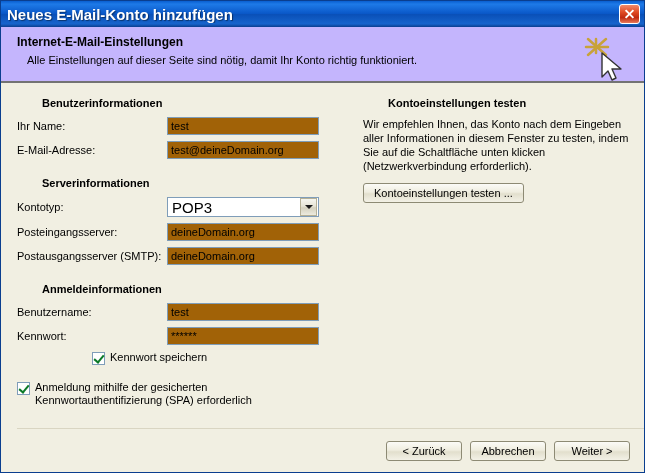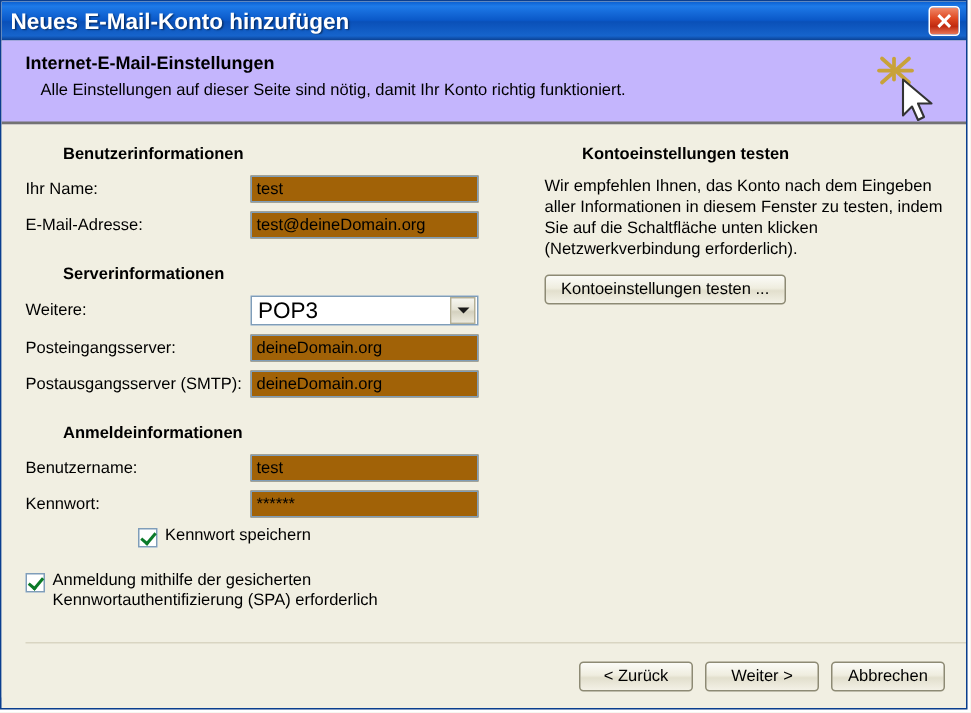--- a/index.html
+++ b/index.html
@@ -286,21 +286,21 @@
       <div class="field-row">
         <div class="field-label">E-Mail-Adresse:</div>
         <input class="textbox" type="text" value="test@deineDomain.org" style="">
       </div>
 
       <div class="section-gap"></div>
 
       <div class="group-title">Serverinformationen</div>
 
       <div class="field-row">
-        <div class="field-label">Weitere:</div>
+        <div class="field-label">Kontotyp:</div>
         <div class="combo">
           <div class="combo-value">POP3</div>
           <div class="combo-arrow">
               <div class="arrow-down"></div>
             </div>
         </div>
       </div>
 
       <div class="field-row">
         <div class="field-label">Posteingangsserver:</div>
@@ -344,17 +344,17 @@
       <button class="btn">Kontoeinstellungen testen ...</button>
     </div>
 
     <div class="weitere-wrap">
       <button class="btn">Weitere Einstellungen</button>
     </div>
   </div>
 
   <div class="footer">
     <button class="btn">&lt; Zurück</button>
+    <button class="btn">Abbrechen</button>
     <button class="btn">Weiter &gt;</button>
-    <button class="btn">Abbrechen</button>
   </div>
 
 </div>
 
 </body></html>

